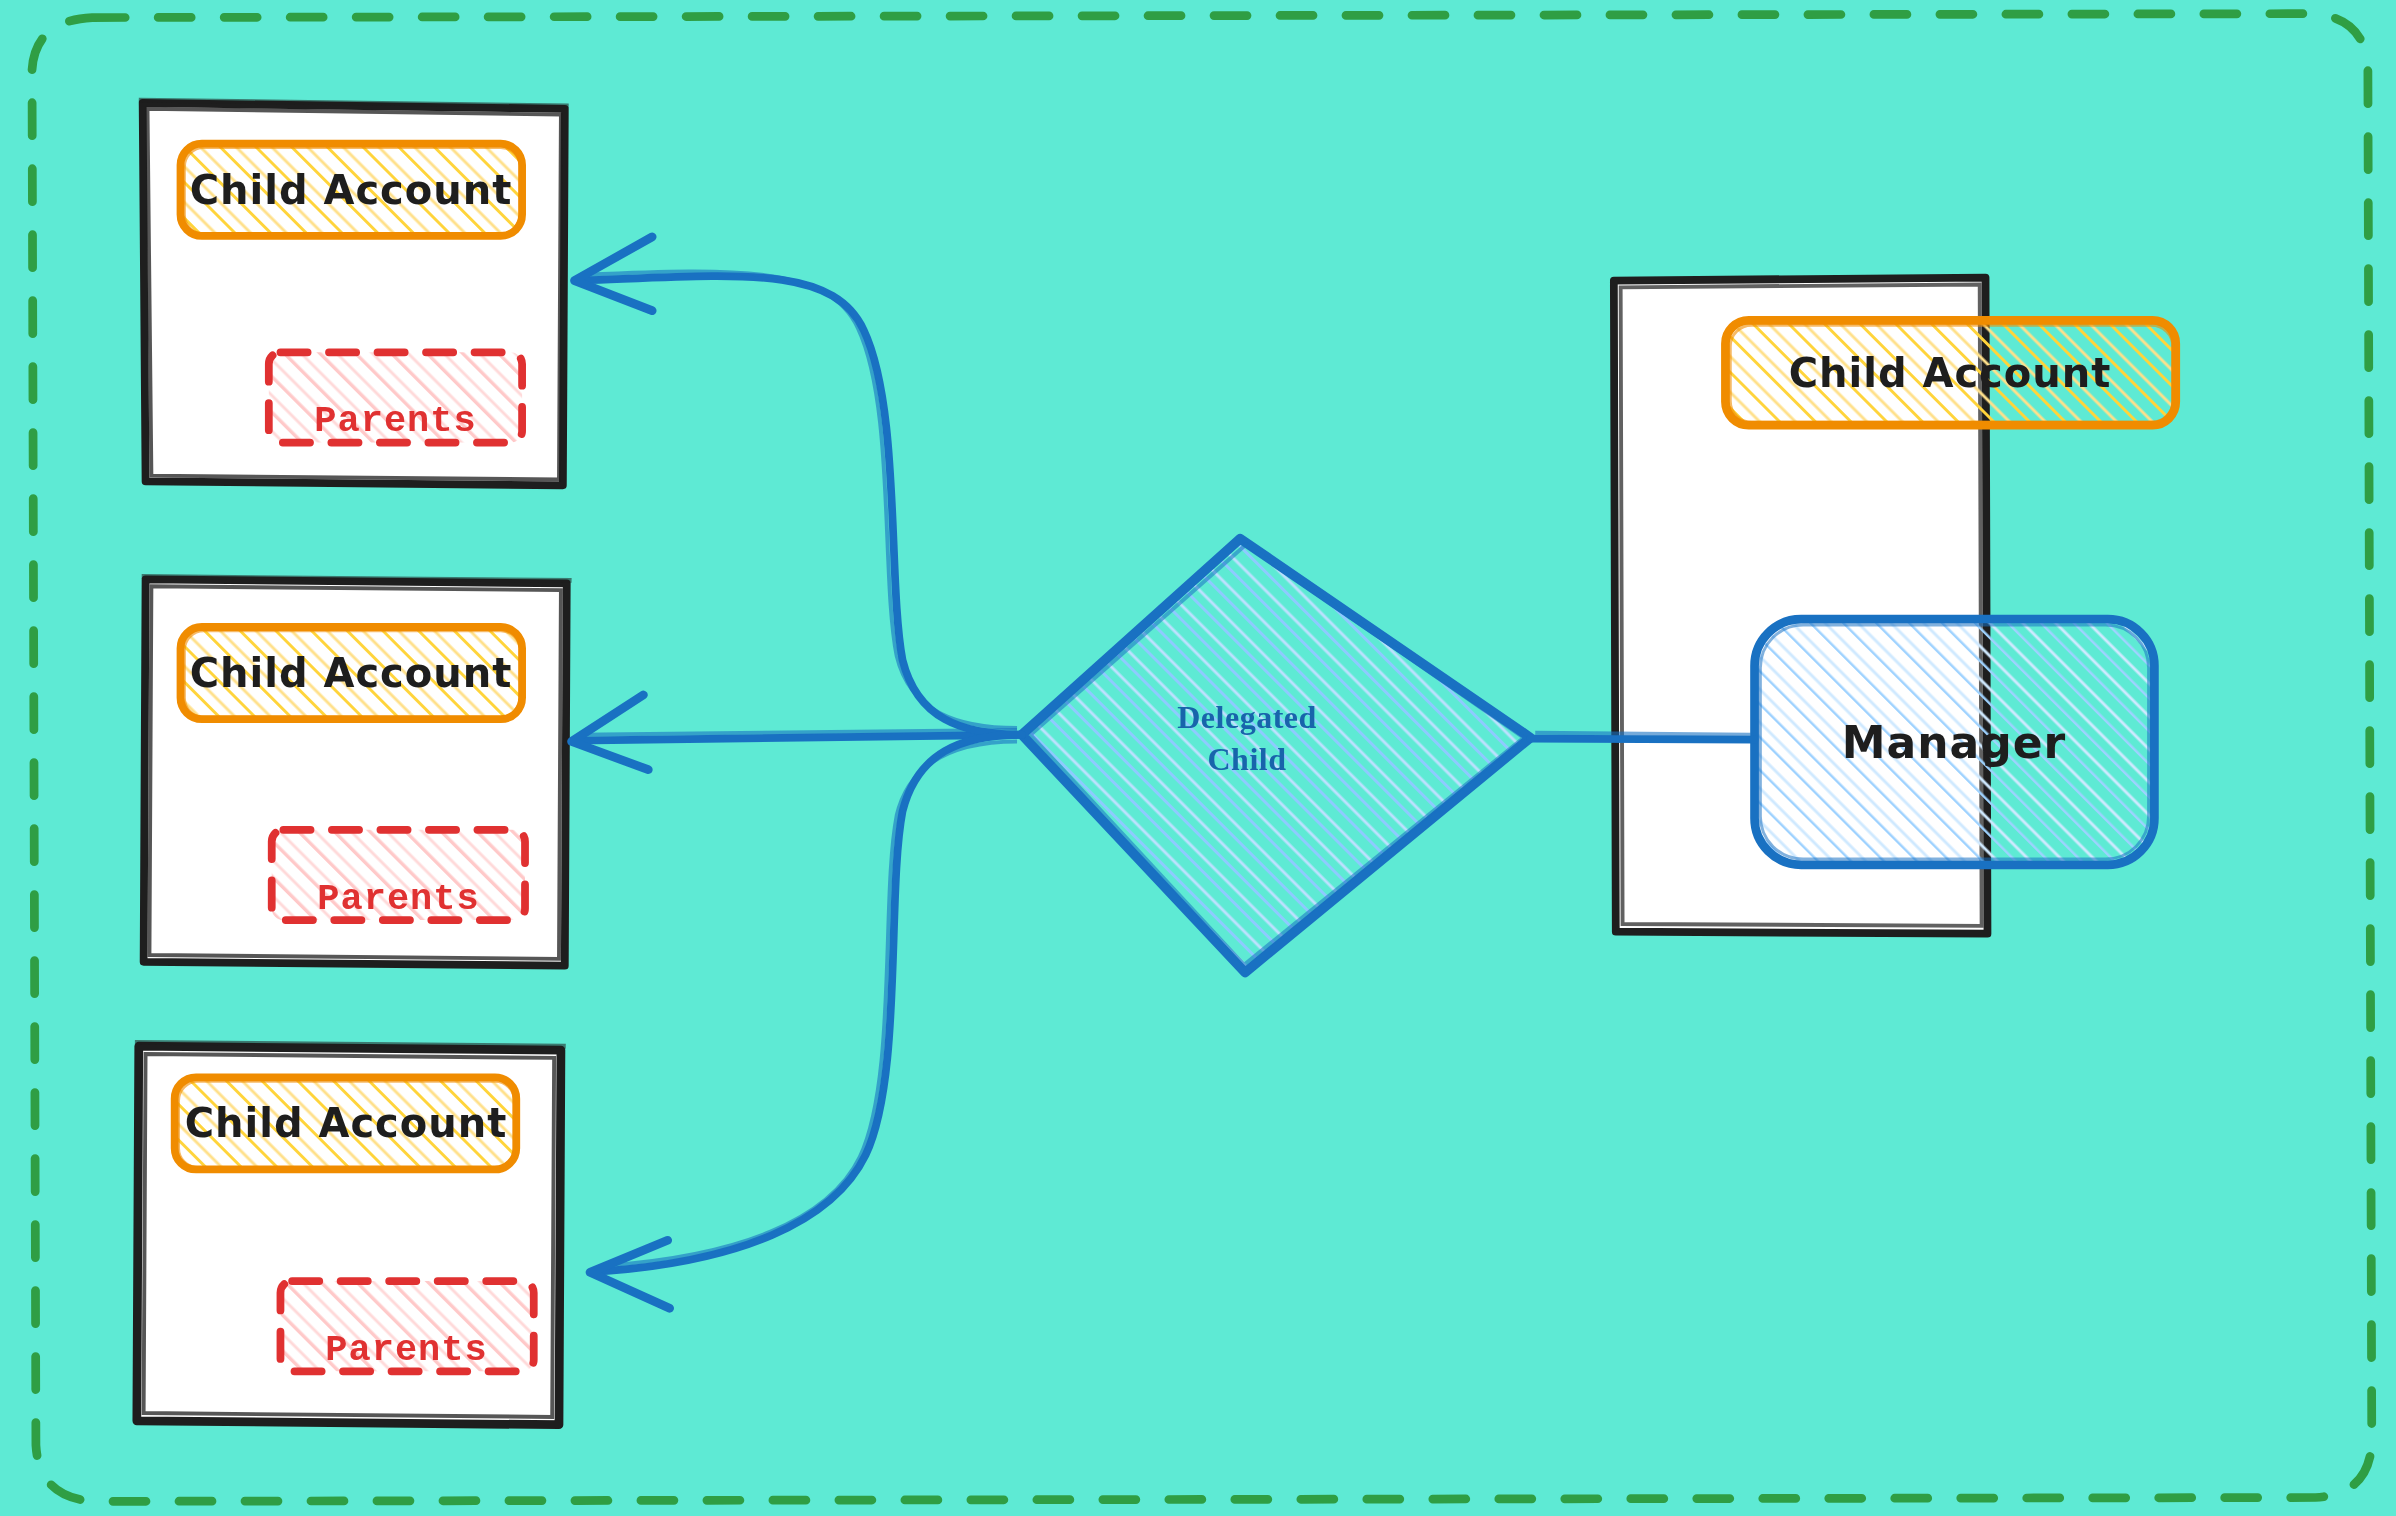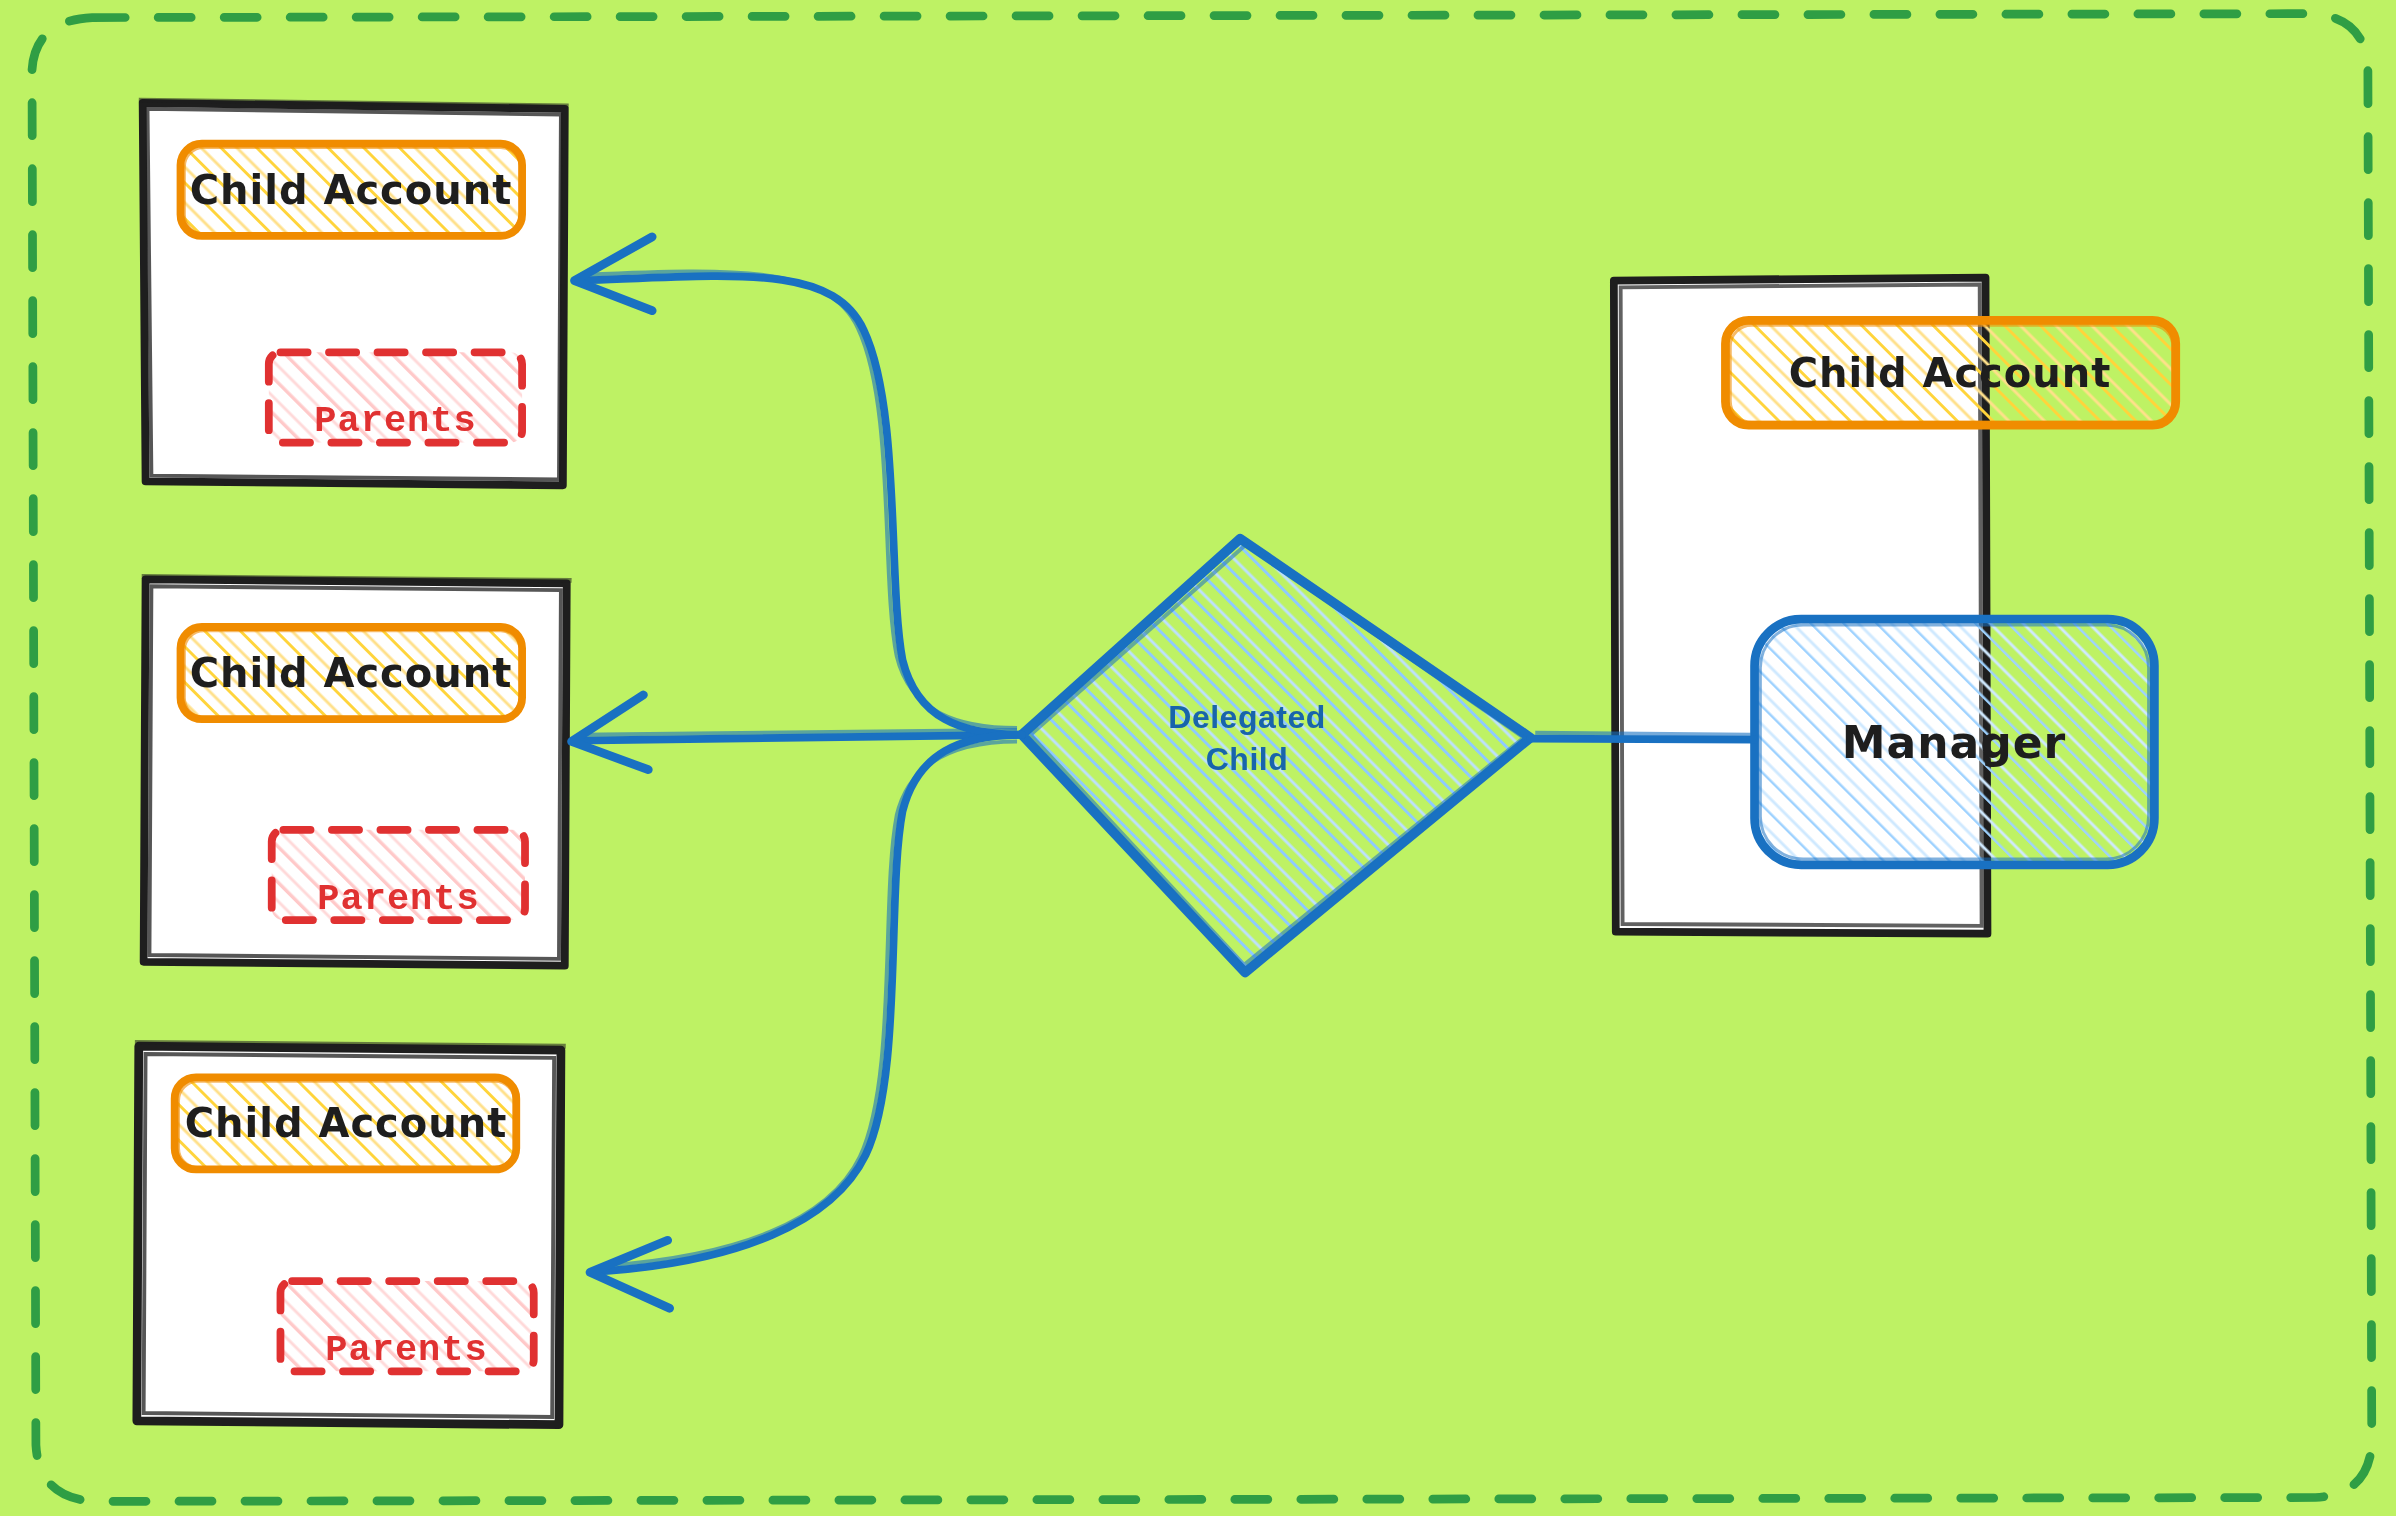--- a/index.html
+++ b/index.html
@@ -1,26 +1,26 @@
 <!DOCTYPE html>
 <html><head>
 <meta charset="utf-8">
 <style>
   html,body{margin:0;padding:0;background:#ffffff;}
   body{font-family:"DejaVu Sans",sans-serif;}
-  #stage{position:relative;width:2397px;height:1517px;background:#bef264;overflow:hidden;}
+  #stage{position:relative;width:2397px;height:1517px;background:#5eead4;overflow:hidden;}
   #stage svg.layer{position:absolute;left:0;top:0;width:2397px;height:1517px;}
   .lbl{position:absolute;display:flex;align-items:center;justify-content:center;
        text-align:center;white-space:pre-line;pointer-events:none;}
   .lbl span{display:block;}
   .t-child{font-family:"DejaVu Sans",sans-serif;font-size:40px;font-weight:700;color:#1e1e1e;letter-spacing:1px;}
   .t-parents{font-family:Liberation Mono, monospace;font-size:37px;font-weight:700;color:#e03131;letter-spacing:1px;align-items:flex-end;}
   .t-parentacct{font-family:"DejaVu Sans",sans-serif;font-size:40px;font-weight:700;color:#1e1e1e;letter-spacing:1px;}
   .t-manager{font-family:"DejaVu Sans",sans-serif;font-size:44px;font-weight:700;color:#1e1e1e;letter-spacing:1px;align-items:center;}
-  .t-deleg{font-family:Liberation Sans, sans-serif;font-size:32px;font-weight:700;color:#1864ab;line-height:1.32;letter-spacing:0.5px;}
+  .t-deleg{font-family:Liberation Serif, serif;font-size:32px;font-weight:700;color:#1864ab;line-height:1.32;letter-spacing:0.5px;}
 </style>
 </head>
 <body>
 
 <div id="stage">
 
   <svg class="layer" viewBox="0 0 2470 1563" xmlns="http://www.w3.org/2000/svg">
     <defs>
 
       <pattern id="hatchOrange" width="26" height="26" patternTransform="rotate(-45)" patternUnits="userSpaceOnUse">

